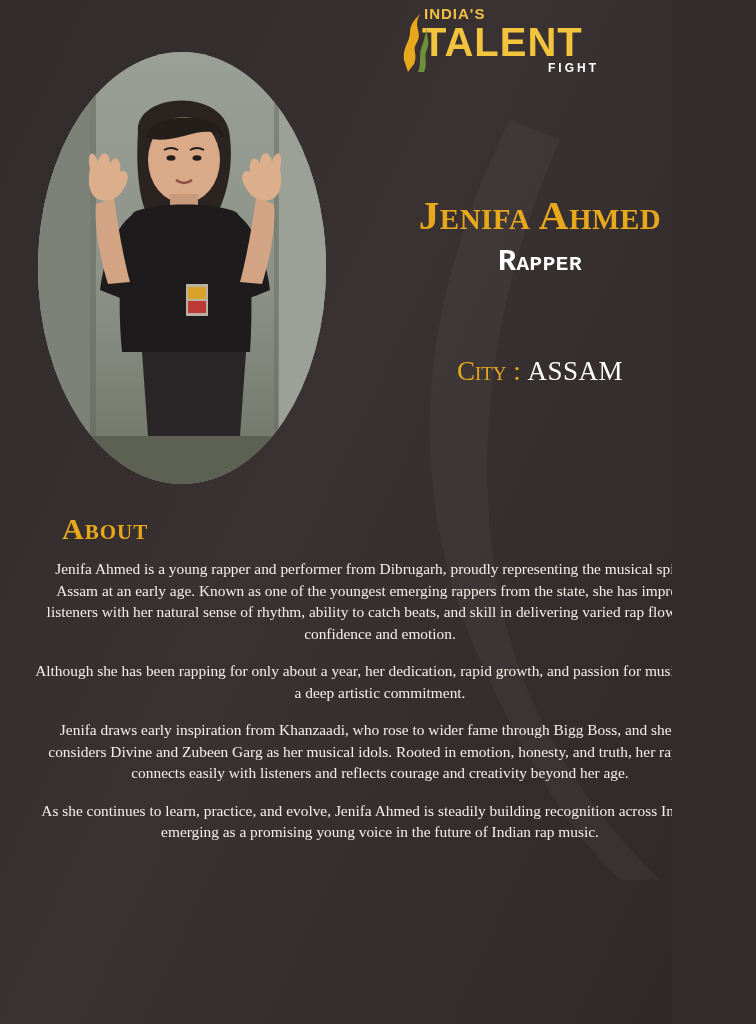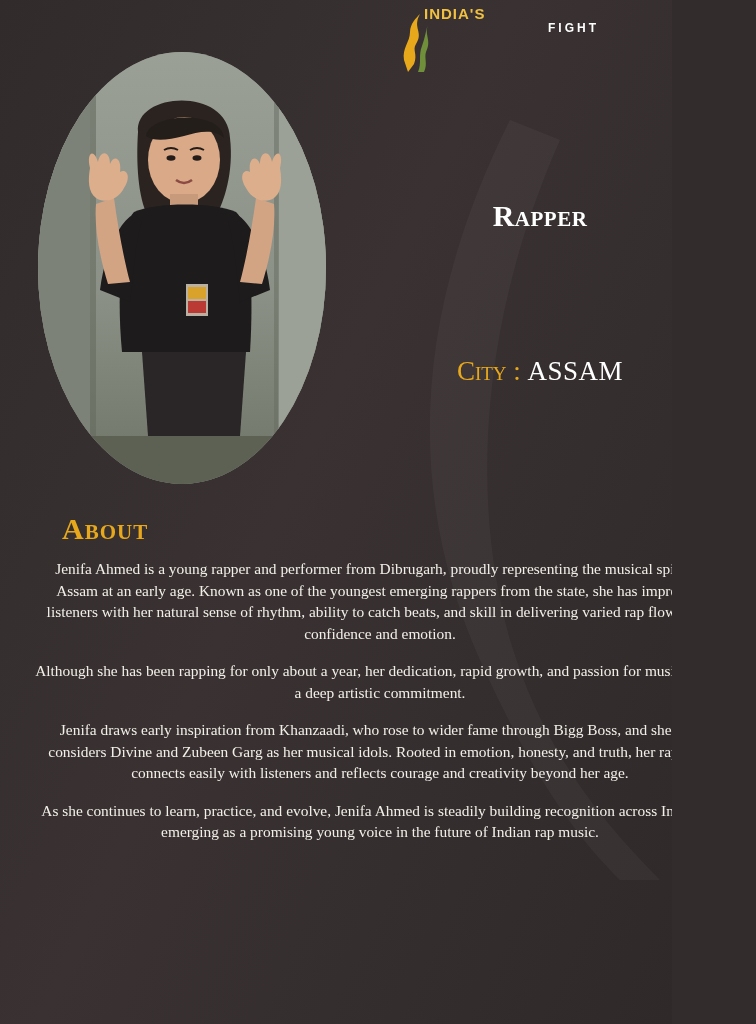--- a/index.html
+++ b/index.html
@@ -109,21 +109,21 @@
     font-weight: bold;
     font-size: 41px;
     line-height: 46px;
     letter-spacing: 0.5px;
     font-variant: small-caps;
     text-transform: capitalize;
     margin: 0;
   }
   .person-role {
     color: #ffffff;
-    font-family: Liberation Serif, serif;
+    font-family: Liberation Mono, monospace;
     font-weight: bold;
     font-size: 30px;
     line-height: 40px;
     letter-spacing: 0.5px;
     font-variant: small-caps;
     margin: 4px 0 0 0;
   }
   .city-line {
     position: absolute;
     top: 355px;
@@ -175,20 +175,21 @@
   <svg class="bg-swoosh" viewBox="0 0 300 760" preserveAspectRatio="none">
     <path d="M150 0 C 60 180, 40 360, 120 540 C 170 650, 210 710, 260 760 L 300 760 C 230 690, 180 620, 150 520 C 110 380, 120 200, 200 20 Z" fill="#ffffff" opacity="0.35"></path>
   </svg>
 
   <div class="logo">
     <svg class="logo-flame" viewBox="0 0 34 58">
       <path d="M18 0 C 10 14, 22 18, 14 30 C 10 36, 16 40, 12 50 L 6 58 L 2 46 C 0 34, 8 28, 8 18 C 8 10, 14 4, 18 0 Z" fill="#e8a81c"></path>
       <path d="M26 10 C 22 22, 30 26, 24 38 C 22 44, 26 50, 22 58 L 16 58 C 20 48, 16 42, 20 32 C 23 24, 24 16, 26 10 Z" fill="#6f8f3a"></path>
     </svg>
     <div class="logo-indias">INDIA'S</div>
+    <div class="logo-talent">TALENT</div>
     <div class="logo-fight">FIGHT</div>
   </div>
 
   <div class="portrait-wrap">
     <svg class="portrait-svg" viewBox="0 0 288 432">
       <defs>
         <linearGradient id="wallg" x1="0" y1="0" x2="0" y2="1">
           <stop offset="0%" stop-color="#9aa096"></stop>
           <stop offset="55%" stop-color="#8c9187"></stop>
           <stop offset="100%" stop-color="#6f7468"></stop>
@@ -227,20 +228,21 @@
 
       <rect x="148" y="232" width="22" height="32" fill="#b9b2a4"></rect>
       <rect x="150" y="235" width="18" height="12" fill="#d8a22b"></rect>
       <rect x="150" y="249" width="18" height="12" fill="#bb3a34"></rect>
 
       <path d="M104 300 h104 l-6 84 h-92 z" fill="#2a2628"></path>
     </svg>
   </div>
 
   <div class="name-block">
+    <div class="person-name">Jenifa Ahmed</div>
     <div class="person-role">Rapper</div>
   </div>
 
   <div class="city-line">
     <span class="city-label">City :</span>
     <span class="city-value">ASSAM</span>
   </div>
 
   <div class="about-heading">About</div>
   <div class="about-body">

